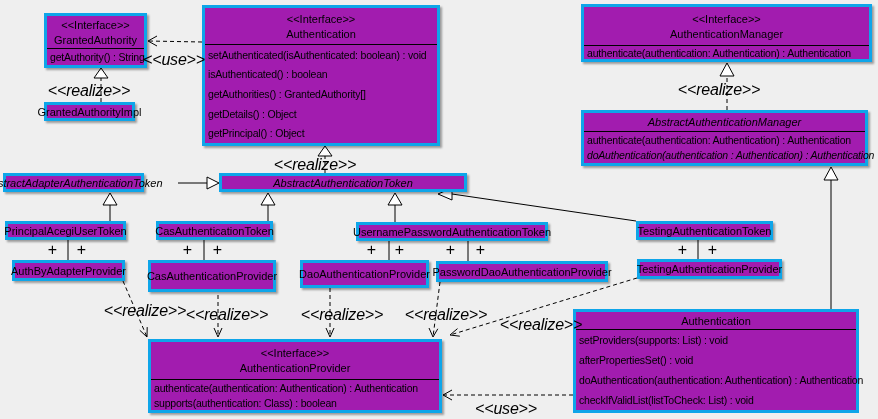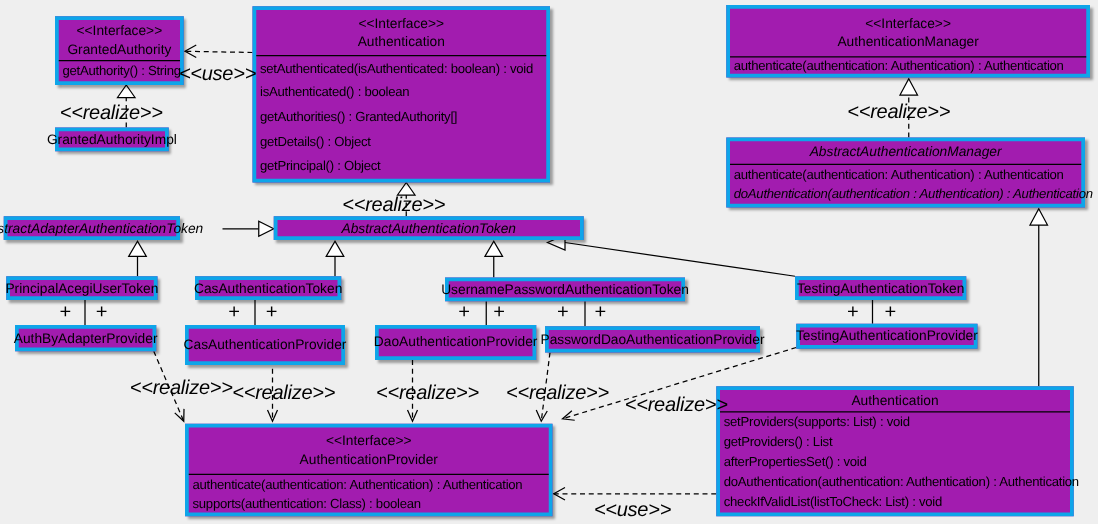--- a/index.html
+++ b/index.html
@@ -228,21 +228,20 @@
     </div>
   </div>
 
   <div class="box" style="left:573px;top:309px;width:286px;height:104px;box-shadow:none">
     <div class="col">
       <div class="hdr" style="height:18px">
         <div>Authentication</div>
       </div>
       <div class="mth" style="overflow:visible">
         <div class="m">setProviders(supports: List) : void</div>
-        <div class="m">getProviders() : List</div>
         <div class="m">afterPropertiesSet() : void</div>
         <div class="m">doAuthentication(authentication: Authentication) : Authentication</div>
         <div class="m">checkIfValidList(listToCheck: List) : void</div>
       </div>
     </div>
   </div>
 
   <div class="lbl" style="left:174px;top:51px">&lt;&lt;use&gt;&gt;</div>
   <div class="lbl" style="left:89px;top:82px">&lt;&lt;realize&gt;&gt;</div>
   <div class="lbl" style="left:315px;top:156px">&lt;&lt;realize&gt;&gt;</div>

